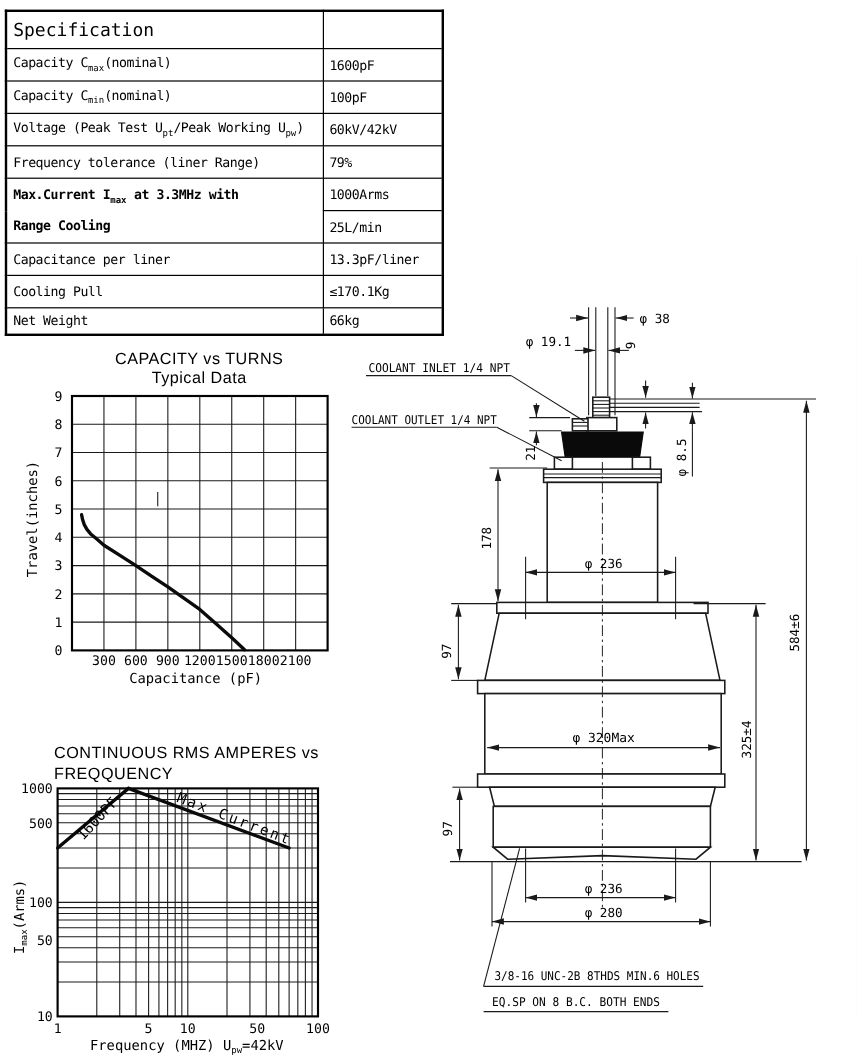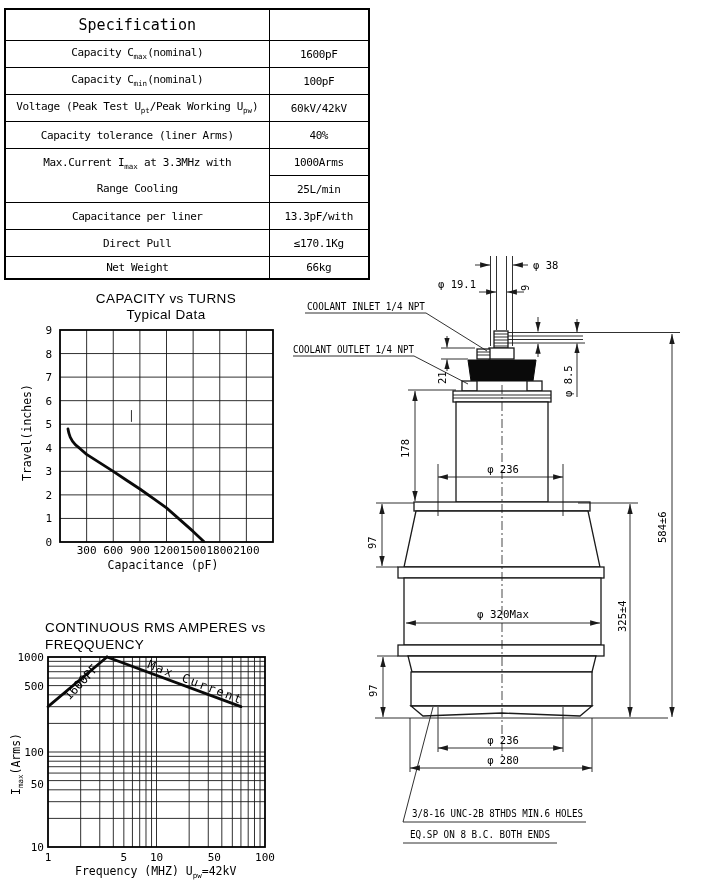--- a/index.html
+++ b/index.html
@@ -1,25 +1,25 @@
 <!DOCTYPE html>
 <html><head>
 <meta charset="utf-8">
 <style>
   html,body{margin:0;padding:0;background:#f6f6f4;}
   #page{position:relative;width:714px;height:885px;background:#ffffff;overflow:hidden;
-        font-family:"DejaVu Sans Mono",monospace;color:#000;text-align:center;}
+        font-family:"DejaVu Sans Mono",monospace;color:#000;}
   
   #spec-table{position:absolute;left:4px;top:8px;width:364px;border-collapse:collapse;
               table-layout:fixed;font-size:11px;letter-spacing:-0.4px;border:2px solid #000;}
   #spec-table td{border:1px solid #000;padding:0 5px;height:26px;vertical-align:middle;
                  white-space:nowrap;overflow:hidden;}
   #spec-table tr.hdr td{font-size:15px;height:30px;letter-spacing:0;}
   #spec-table sub{font-size:7.5px;letter-spacing:0;}
-  #spec-table .twoline div{height:26px;line-height:26px;}
+  #spec-table .twoline div{height:26px;line-height:26px;font-weight:bold;}
   #spec-table tr.last td{height:21px;}
   
   svg text{fill:#000;}
   .ct{font-family:"DejaVu Sans Mono",monospace;font-size:11px;}
   .ctitle{font-family:"Liberation Sans","DejaVu Sans",sans-serif;font-size:13.5px;letter-spacing:.4px;}
   .caxis{font-family:"DejaVu Sans Mono",monospace;font-size:11.5px;}
   .grid{stroke:#1a1a1a;stroke-width:.9;}
   .plotborder{stroke:#000;stroke-width:1.8;fill:none;}
   .curve{stroke:#0a0a0a;stroke-width:2.8;fill:none;stroke-linecap:round;stroke-linejoin:round;}
   .slabel{font-family:"DejaVu Sans Mono",monospace;font-size:12px;}
@@ -52,39 +52,39 @@
     </tr>
     <tr>
       <td>Capacity C<sub>min</sub>(nominal)</td>
       <td>100pF</td>
     </tr>
     <tr>
       <td>Voltage (Peak Test U<sub>pt</sub>/Peak Working U<sub>pw</sub>)</td>
       <td>60kV/42kV</td>
     </tr>
     <tr>
-      <td>Capacity tolerance (liner Arms)</td>
-      <td>40%</td>
+      <td>Frequency tolerance (liner Range)</td>
+      <td>79%</td>
     </tr>
     <tr>
       <td class="twoline" rowspan="2">
         <div>Max.Current I<sub>max</sub> at 3.3MHz with</div>
         <div>Range Cooling</div>
       </td>
       <td>1000Arms</td>
     </tr>
     <tr>
       <td>25L/min</td>
     </tr>
     <tr>
       <td>Capacitance per liner</td>
-      <td>13.3pF/with</td>
-    </tr>
-    <tr>
-      <td>Direct Pull</td>
+      <td>13.3pF/liner</td>
+    </tr>
+    <tr>
+      <td>Cooling Pull</td>
       <td>≤170.1Kg</td>
     </tr>
     <tr class="last">
       <td>Net Weight</td>
       <td>66kg</td>
     </tr>
   </tbody>
     </table>
 
   <svg id="gfx" width="714" height="885" viewBox="0 0 714 885" style="position:absolute;left:0;top:0">

